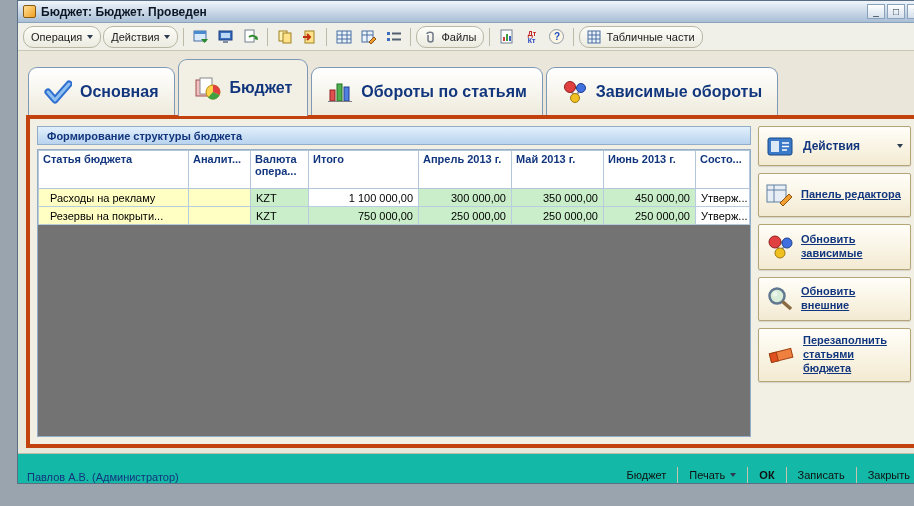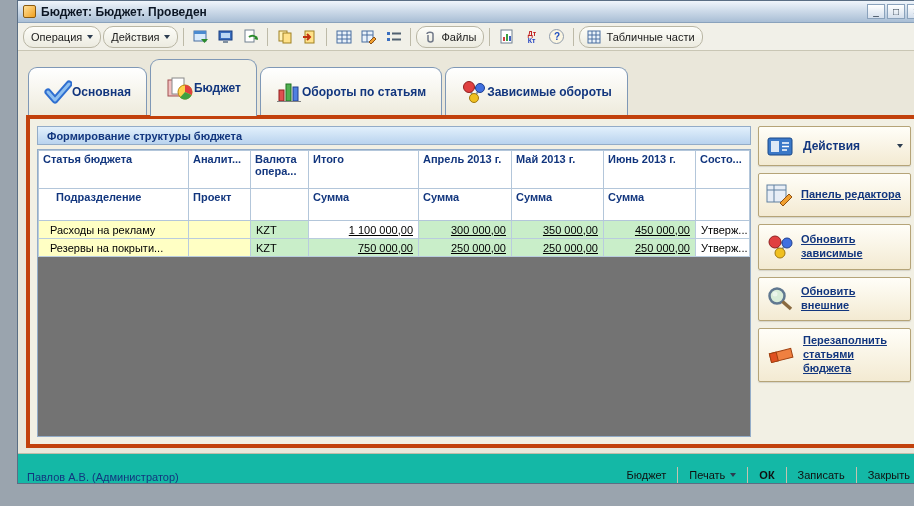--- a/index.html
+++ b/index.html
@@ -19,35 +19,35 @@
   .tb-btn{height:22px;display:flex;align-items:center;gap:5px;padding:0 7px;border:1px solid #b9b6a4;background:linear-gradient(#fdfdf9,#ecebe0);font-size:11px;color:#202020;border-radius:10px;}
   .tb-ico{width:23px;height:22px;display:flex;align-items:center;justify-content:center;border-radius:2px;padding:0;}
   .tb-sep{width:1px;height:18px;background:#bdbaa8;margin:0 3px;}
   .dd-arrow{width:0;height:0;border-left:3px solid transparent;border-right:3px solid transparent;border-top:4px solid #2c3c50;display:inline-block;}
   .help-circle{width:15px;height:15px;border-radius:50%;background:#fbf6e2;border:1px solid #8f9cac;color:#1f4fc0;font-size:10px;font-weight:bold;display:flex;align-items:center;justify-content:center;}
   .dtkt{display:flex;flex-direction:column;line-height:7px;font-size:7px;font-weight:bold;}
   .dtkt .dt{color:#c02020;} .dtkt .kt{color:#2040c0;}
 
   
   .tabzone{flex:0 0 64px;background:#eae7da;display:flex;align-items:flex-end;gap:3px;padding:6px 10px 0 10px;}
-  .tab{display:flex;align-items:center;height:48px;padding:0 15px;border:1px solid #7f98b6;border-bottom:none;border-radius:9px 9px 0 0;background:linear-gradient(#ffffff,#eeebdc);font-size:12px;font-weight:bold;color:#12367e;position:relative;}
+  .tab{display:flex;align-items:center;gap:8px;height:48px;padding:0 15px;border:1px solid #7f98b6;border-bottom:none;border-radius:9px 9px 0 0;background:linear-gradient(#ffffff,#eeebdc);font-size:16px;font-weight:bold;color:#12367e;position:relative;}
   .tab.active{height:57px;background:#f2f0e4;z-index:3;margin-bottom:-1px;}
 
   
   .page{flex:1;margin:0 8px 5px 8px;border:4px solid #c2410c;background:#f2f0e4;display:flex;gap:7px;padding:7px;position:relative;z-index:2;min-height:0;}
   .main-col{flex:1;display:flex;flex-direction:column;min-width:0;}
   .caption-bar{flex:0 0 19px;border:1px solid #93acc8;background:linear-gradient(#e2f0fc,#b9d3ee);color:#12367e;font-size:11px;font-weight:bold;display:flex;align-items:center;padding:0 9px;margin-bottom:4px;}
   .table-box{flex:1;border:1px solid #93acc8;background:#737373;overflow:hidden;}
   table{width:100%;border-collapse:collapse;table-layout:fixed;font-size:11px;}
   th{color:#12367e;font-weight:bold;text-align:left;vertical-align:top;padding:2px 4px;border:1px solid #b3c6da;background:#ffffff;overflow:hidden;}
   td{padding:1px 5px;border:1px solid #b9ccde;color:#000;white-space:nowrap;overflow:hidden;}
   tr.h1 th{height:38px;}
   tr.h2 th{height:32px;}
   tr.data td{height:18px;}
-  td.num{text-align:right;text-decoration:underline;}
+  td.num{text-align:right;}
   .c-yellow{background:#ffffc4;}
   .c-green{background:#c9eec9;}
   .c-white{background:#ffffff;text-align:right;}
   th.indent{padding-left:17px;}
   td.indent{padding-left:11px;}
 
   
   .sidebar{flex:0 0 153px;display:flex;flex-direction:column;gap:7px;}
   .side-btn{border:1px solid #b5a478;background:linear-gradient(#fffef8,#f3ead2);border-radius:2px;display:flex;align-items:center;gap:7px;padding:3px 7px;box-shadow:0 1px 1px rgba(0,0,0,0.12);}
   .side-btn svg{flex:0 0 auto;}
@@ -243,30 +243,20 @@
               <tr class="h1">
             <th>Статья бюджета</th>
             <th>Аналит...</th>
             <th>Валюта опера...</th>
             <th>Итого</th>
             <th>Апрель 2013 г.</th>
             <th>Май 2013 г.</th>
             <th>Июнь 2013 г.</th>
             <th>Состо...</th>
           </tr>
-          <tr class="h2">
-            <th class="indent">Подразделение</th>
-            <th>Проект</th>
-            <th></th>
-            <th>Сумма</th>
-            <th>Сумма</th>
-            <th>Сумма</th>
-            <th>Сумма</th>
-            <th></th>
-          </tr>
           <tr class="data">
             <td class="c-yellow indent">Расходы на рекламу</td>
             <td class="c-yellow"></td>
             <td class="c-green">KZT</td>
             <td class="c-white num">1 100 000,00</td>
             <td class="c-green num">300 000,00</td>
             <td class="c-green num">350 000,00</td>
             <td class="c-green num">450 000,00</td>
             <td class="c-white">Утверж...</td>
           </tr>

